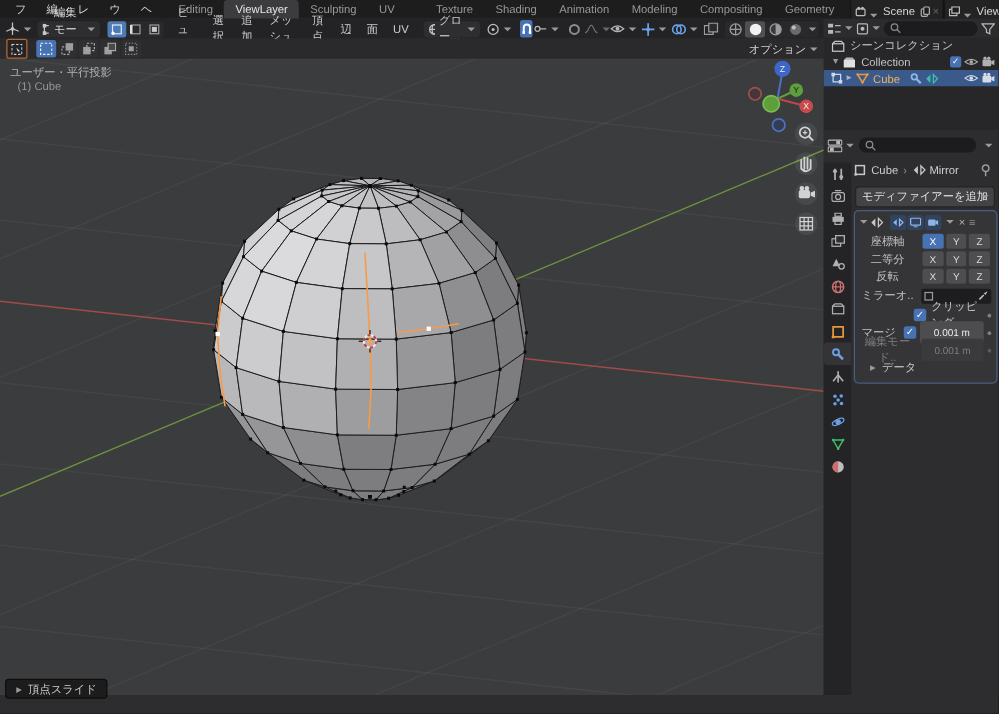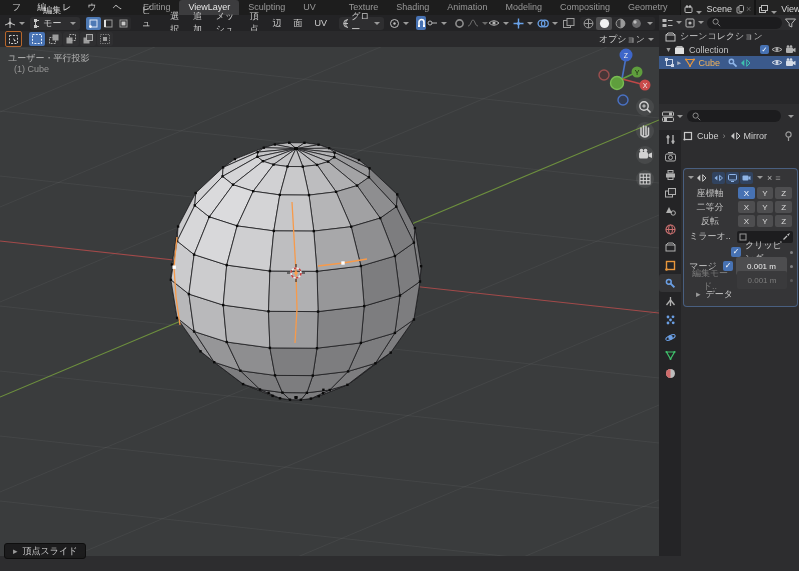--- a/index.html
+++ b/index.html
@@ -906,20 +906,24 @@
           <path d="M1,5 L4.3,1.7 L4.3,8.3 Z" fill="#c8c8c8"></path>
           <path d="M10,5 L6.7,1.7 L6.7,8.3 Z" fill="none" stroke="#c8c8c8"></path>
         </svg>
       <span style="margin-left:3px">Mirror</span>
       <svg width="9" height="11" style="margin-left:auto;margin-right:4px">
           <circle cx="4.5" cy="3.5" r="2.6" fill="none" stroke="#9a9a9a" stroke-width="1.2"></circle>
           <line x1="4.5" y1="6" x2="4.5" y2="10" stroke="#9a9a9a" stroke-width="1.2"></line>
         </svg>
     </div>
 
+    <div id="addmod">
+      <span>モディファイアーを追加</span>
+      <span class="chev" style="position:absolute;right:4px"></span>
+    </div>
 
     <div id="modpanel">
       <div class="mrow" style="height:17px">
         <span class="chev" style="margin:0 2px 0 0"></span>
         <svg width="11" height="10">
             <path d="M1,5 L4.3,1.7 L4.3,8.3 Z" fill="#c8c8c8"></path>
             <path d="M10,5 L6.7,1.7 L6.7,8.3 Z" fill="none" stroke="#c8c8c8"></path>
           </svg>
         <div class="hdrbtn on" style="margin-left:5px">
             <svg width="9" height="8">

